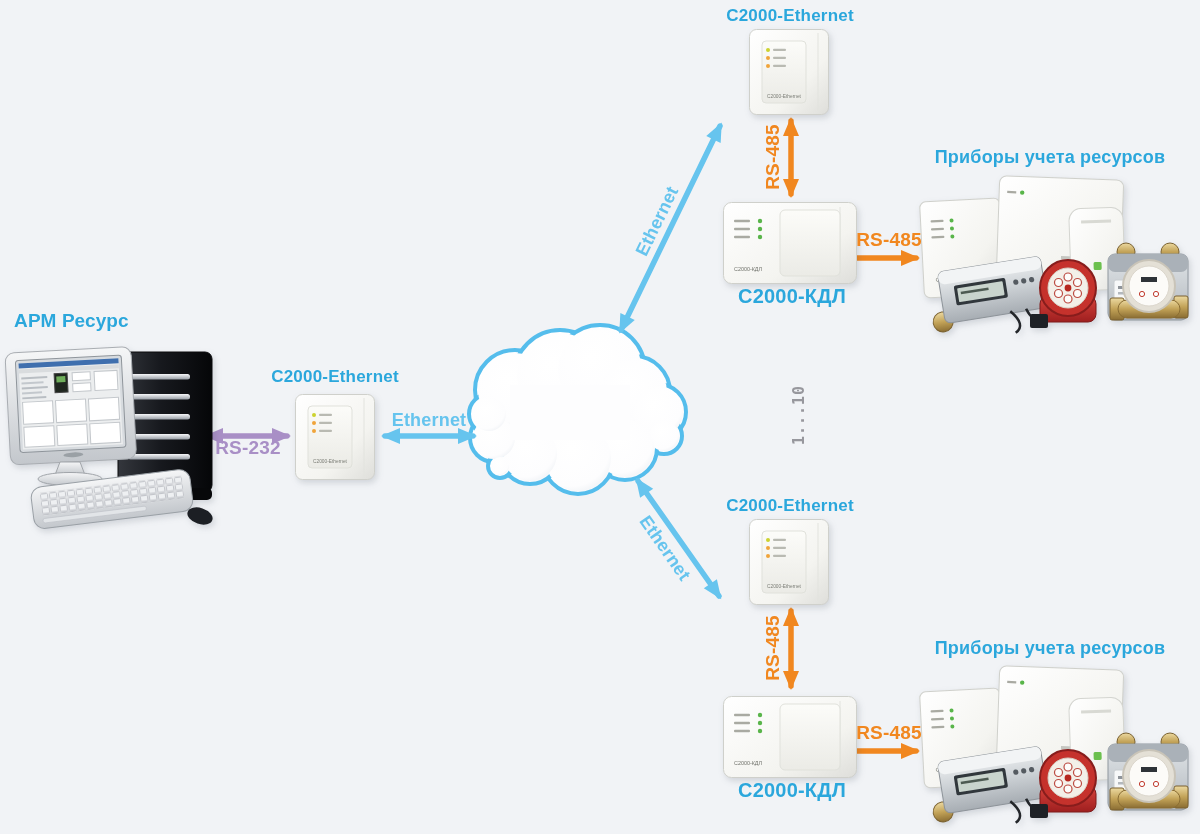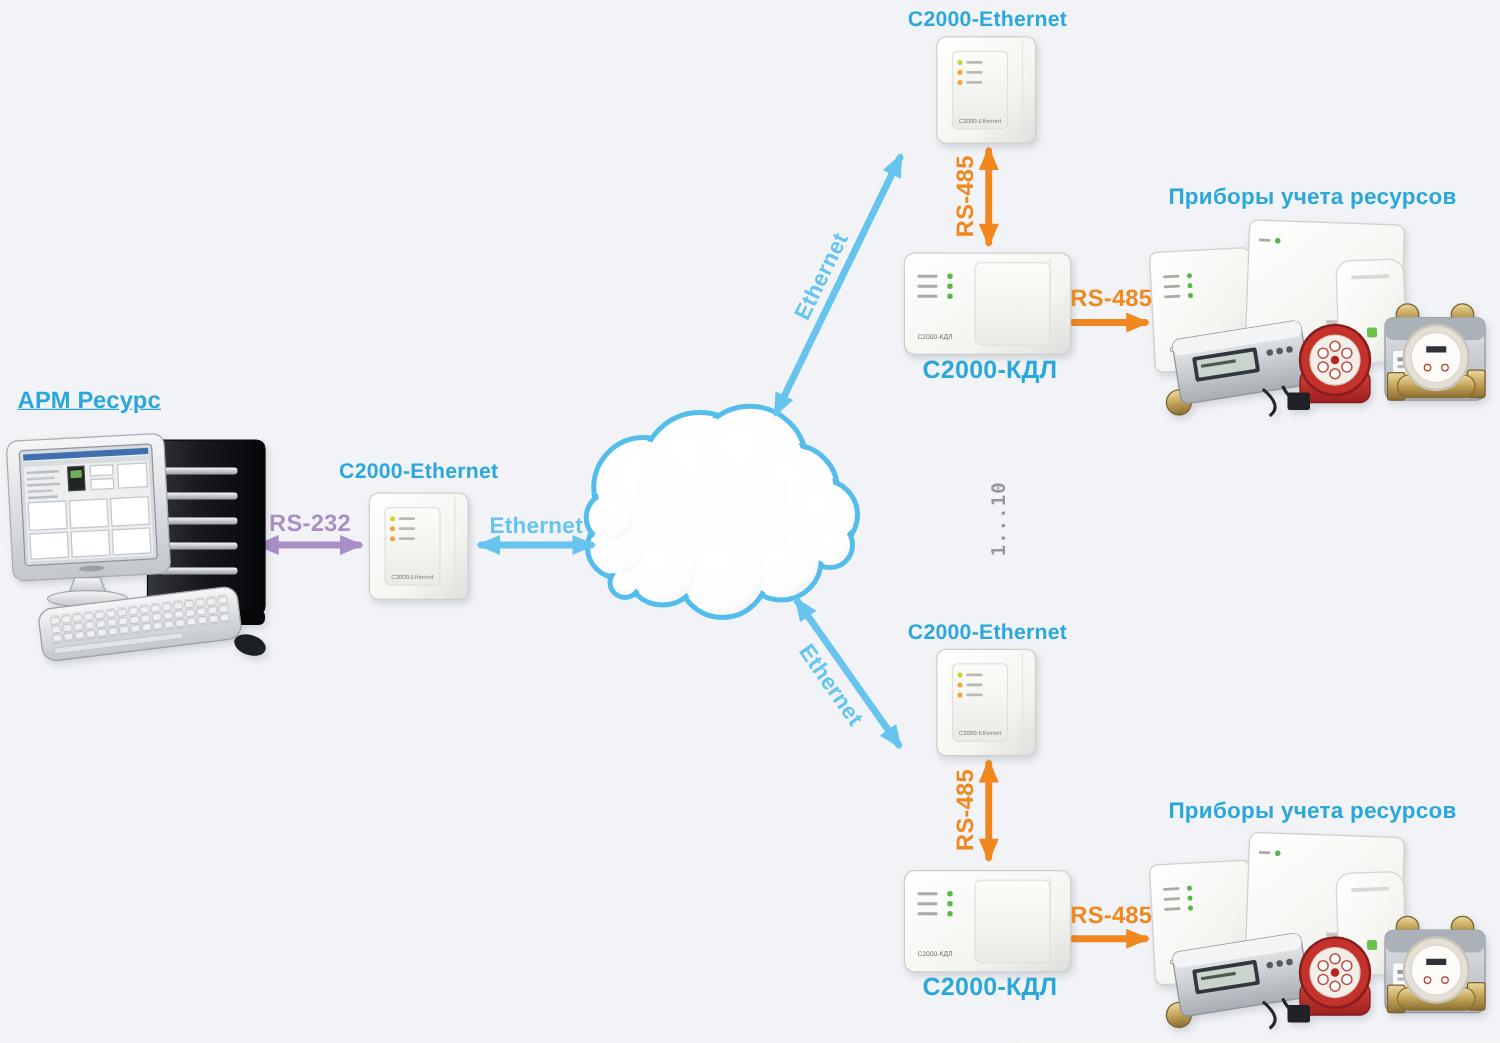--- a/index.html
+++ b/index.html
@@ -21,21 +21,21 @@
   .overlay{position:absolute;left:0;top:0;z-index:1;}
   .dev{position:absolute;z-index:2;}
   .dev svg{display:block;filter:drop-shadow(2px 3px 3px rgba(60,70,90,.18));}
   .lbl{
     position:absolute;z-index:3;font-weight:bold;color:var(--node-label);
     text-align:center;white-space:nowrap;letter-spacing:.2px;
   }
   .lbl.left{text-align:left;}
   .lbl.eth{color:var(--ethernet);font-size:18px;}
   .lbl.ora{color:var(--rs485);font-size:19px;}
-  .lbl.pur{color:var(--rs232);font-size:19px;}
+  .lbl.pur{color:var(--rs232);font-size:19px;margin-top:28px;}
   .lbl.node{font-size:17px;}
   .lbl.big{font-size:20px;}
   .lbl.title{font-size:18px;}
   .lbl.cloudtxt{color:var(--cloud-text);font-size:40px;letter-spacing:1px;}
   .lbl.mult{
     color:var(--multiplicity);font-family:"DejaVu Sans Mono",monospace;
     font-size:15px;font-weight:bold;letter-spacing:1px;
   }
   .rot{width:90px;height:22px;line-height:22px;}
   .wire{fill:none;stroke-linecap:round;}
@@ -151,21 +151,21 @@
     <line x1="208" y1="436" x2="287" y2="436" class="wire wPur" marker-start="url(#mPur)" marker-end="url(#mPur)"></line>
     <line x1="385" y1="436" x2="473" y2="436" class="wire wEth" marker-start="url(#mEth)" marker-end="url(#mEth)"></line>
     <line x1="621" y1="330" x2="720" y2="126" class="wire wEth" marker-start="url(#mEth)" marker-end="url(#mEth)"></line>
     <line x1="638" y1="481" x2="719" y2="596" class="wire wEth" marker-start="url(#mEth)" marker-end="url(#mEth)"></line>
     <line x1="791" y1="121" x2="791" y2="194" class="wire wOra" marker-start="url(#mOra)" marker-end="url(#mOra)"></line>
     <line x1="856" y1="258" x2="916" y2="258" class="wire wOra" marker-end="url(#mOra)"></line>
     <line x1="791" y1="611" x2="791" y2="686" class="wire wOra" marker-start="url(#mOra)" marker-end="url(#mOra)"></line>
     <line x1="856" y1="751" x2="916" y2="751" class="wire wOra" marker-end="url(#mOra)"></line>
   </svg>
 
-  <div class="lbl left" style="left:14px;top:310px;font-size:19px;text-decoration:underline;">АРМ Ресурс</div>
+  <div class="lbl left" style="left:14px;top:310px;font-size:19px;">АРМ Ресурс</div>
 
   <div class="dev" style="left:2px;top:338px;">
     <svg width="215" height="205" viewBox="0 0 215 205">
       <g>
         <rect x="116" y="14" width="94" height="140" rx="7" fill="url(#gTower)" stroke="#0a0b0d"></rect>
         <rect x="122" y="150" width="88" height="12" rx="5" fill="#07080a"></rect>
         <rect x="126" y="36" width="62" height="5.5" rx="2.5" fill="url(#gSlot)"></rect>
         <rect x="126" y="56" width="62" height="5.5" rx="2.5" fill="url(#gSlot)"></rect>
         <rect x="126" y="76" width="62" height="5.5" rx="2.5" fill="url(#gSlot)"></rect>
         <rect x="126" y="96" width="62" height="5.5" rx="2.5" fill="url(#gSlot)"></rect>

